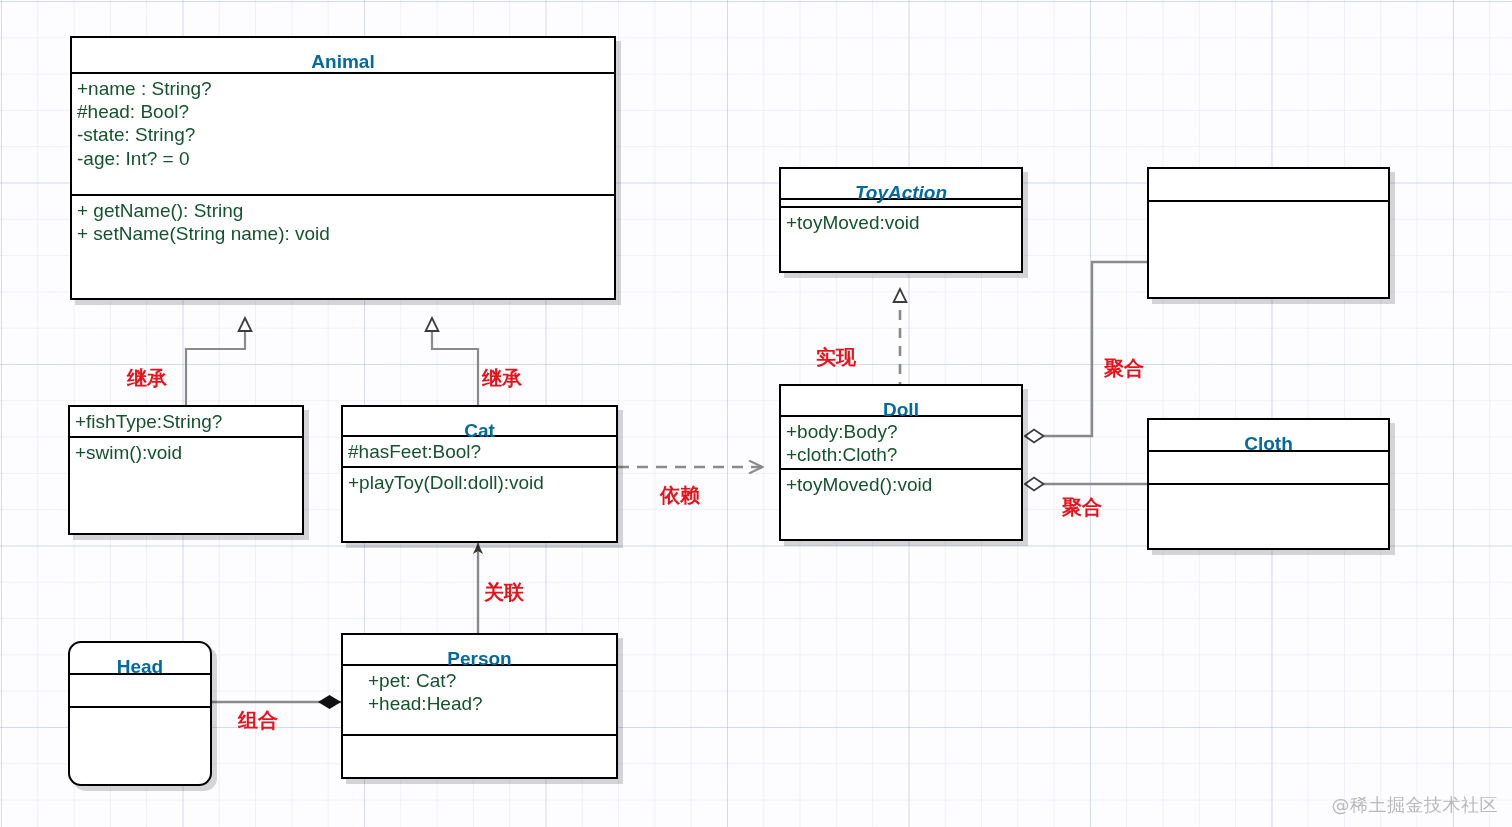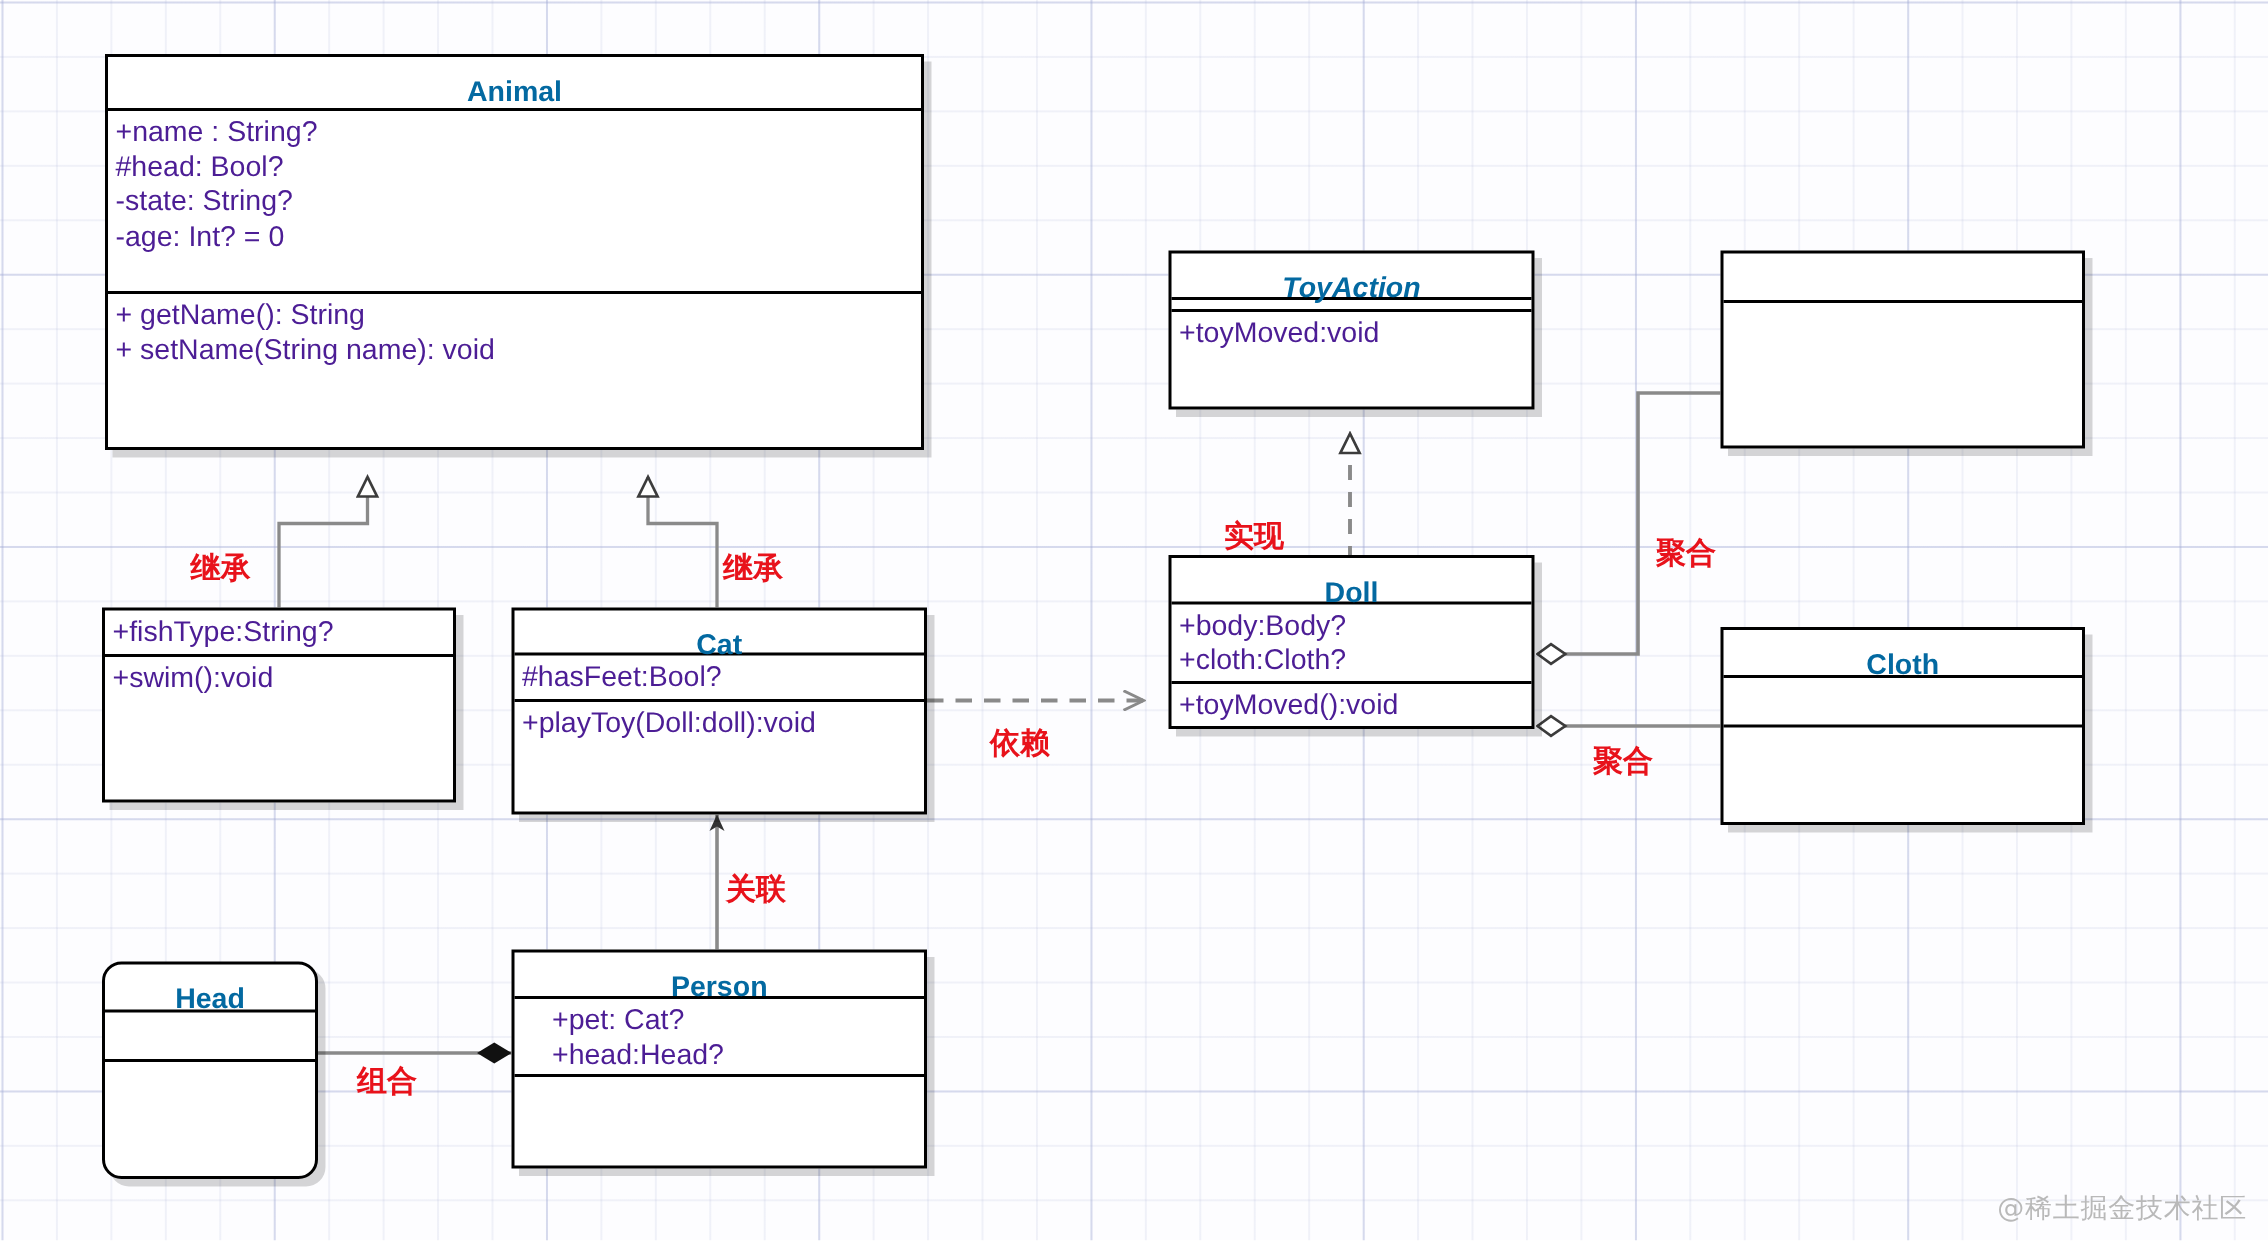--- a/index.html
+++ b/index.html
@@ -46,21 +46,21 @@
     border-bottom: 2.5px solid #000;
     line-height: 1.05;
     padding-top: 14px;
     white-space: nowrap;
   }
   .cls-title.italic { font-style: italic; }
   .cls-attrs, .cls-ops {
     box-sizing: border-box;
     padding: 3px 0 3px 5px;
     font-size: 19px;
-    color: #4c1d95;
+    color: #14532d;
     line-height: 1.22;
     white-space: nowrap;
   }
   .cls-attrs { border-bottom: 2.5px solid #000; }
   .note {
     position: absolute;
     color: #e8121b;
     font-size: 20px;
     font-weight: bold;
     white-space: nowrap;
@@ -164,42 +164,42 @@
     <div class="cls-attrs" style="height:31px;">
       <div>#hasFeet:Bool?</div>
     </div>
     <div class="cls-ops">
       <div>+playToy(Doll:doll):void</div>
     </div>
   </div>
 
   <div class="umlbox" style="left:341px; top:633px; width:277px; height:146px;">
     <div class="cls-title" style="height:31px;">Person</div>
-    <div class="cls-attrs" style="height:52px;padding-left:25px;">
+    <div class="cls-attrs" style="height:70px;padding-left:25px;">
       <div>+pet: Cat?</div>
       <div>+head:Head?</div>
     </div>
     <div class="cls-ops"></div>
   </div>
 
   <div class="umlbox" style="left:68px; top:641px; width:144px; height:145px;border-radius:13px;">
     <div class="cls-title" style="height:32px;">Head</div>
     <div class="cls-attrs" style="height:33px;"></div>
     <div class="cls-ops"></div>
   </div>
 
   <div class="umlbox" style="left:779px; top:167px; width:244px; height:106px;">
     <div class="cls-title italic" style="height:31px;">ToyAction</div>
     <div class="cls-attrs" style="height:5px;"></div>
     <div class="cls-ops">
       <div>+toyMoved:void</div>
     </div>
   </div>
 
-  <div class="umlbox" style="left:779px; top:370px; width:244px; height:116px;">
+  <div class="umlbox" style="left:779px; top:384px; width:244px; height:157px;">
     <div class="cls-title" style="height:31px;">Doll</div>
     <div class="cls-attrs" style="height:53px;">
       <div>+body:Body?</div>
       <div>+cloth:Cloth?</div>
     </div>
     <div class="cls-ops">
       <div>+toyMoved():void</div>
     </div>
   </div>
 

